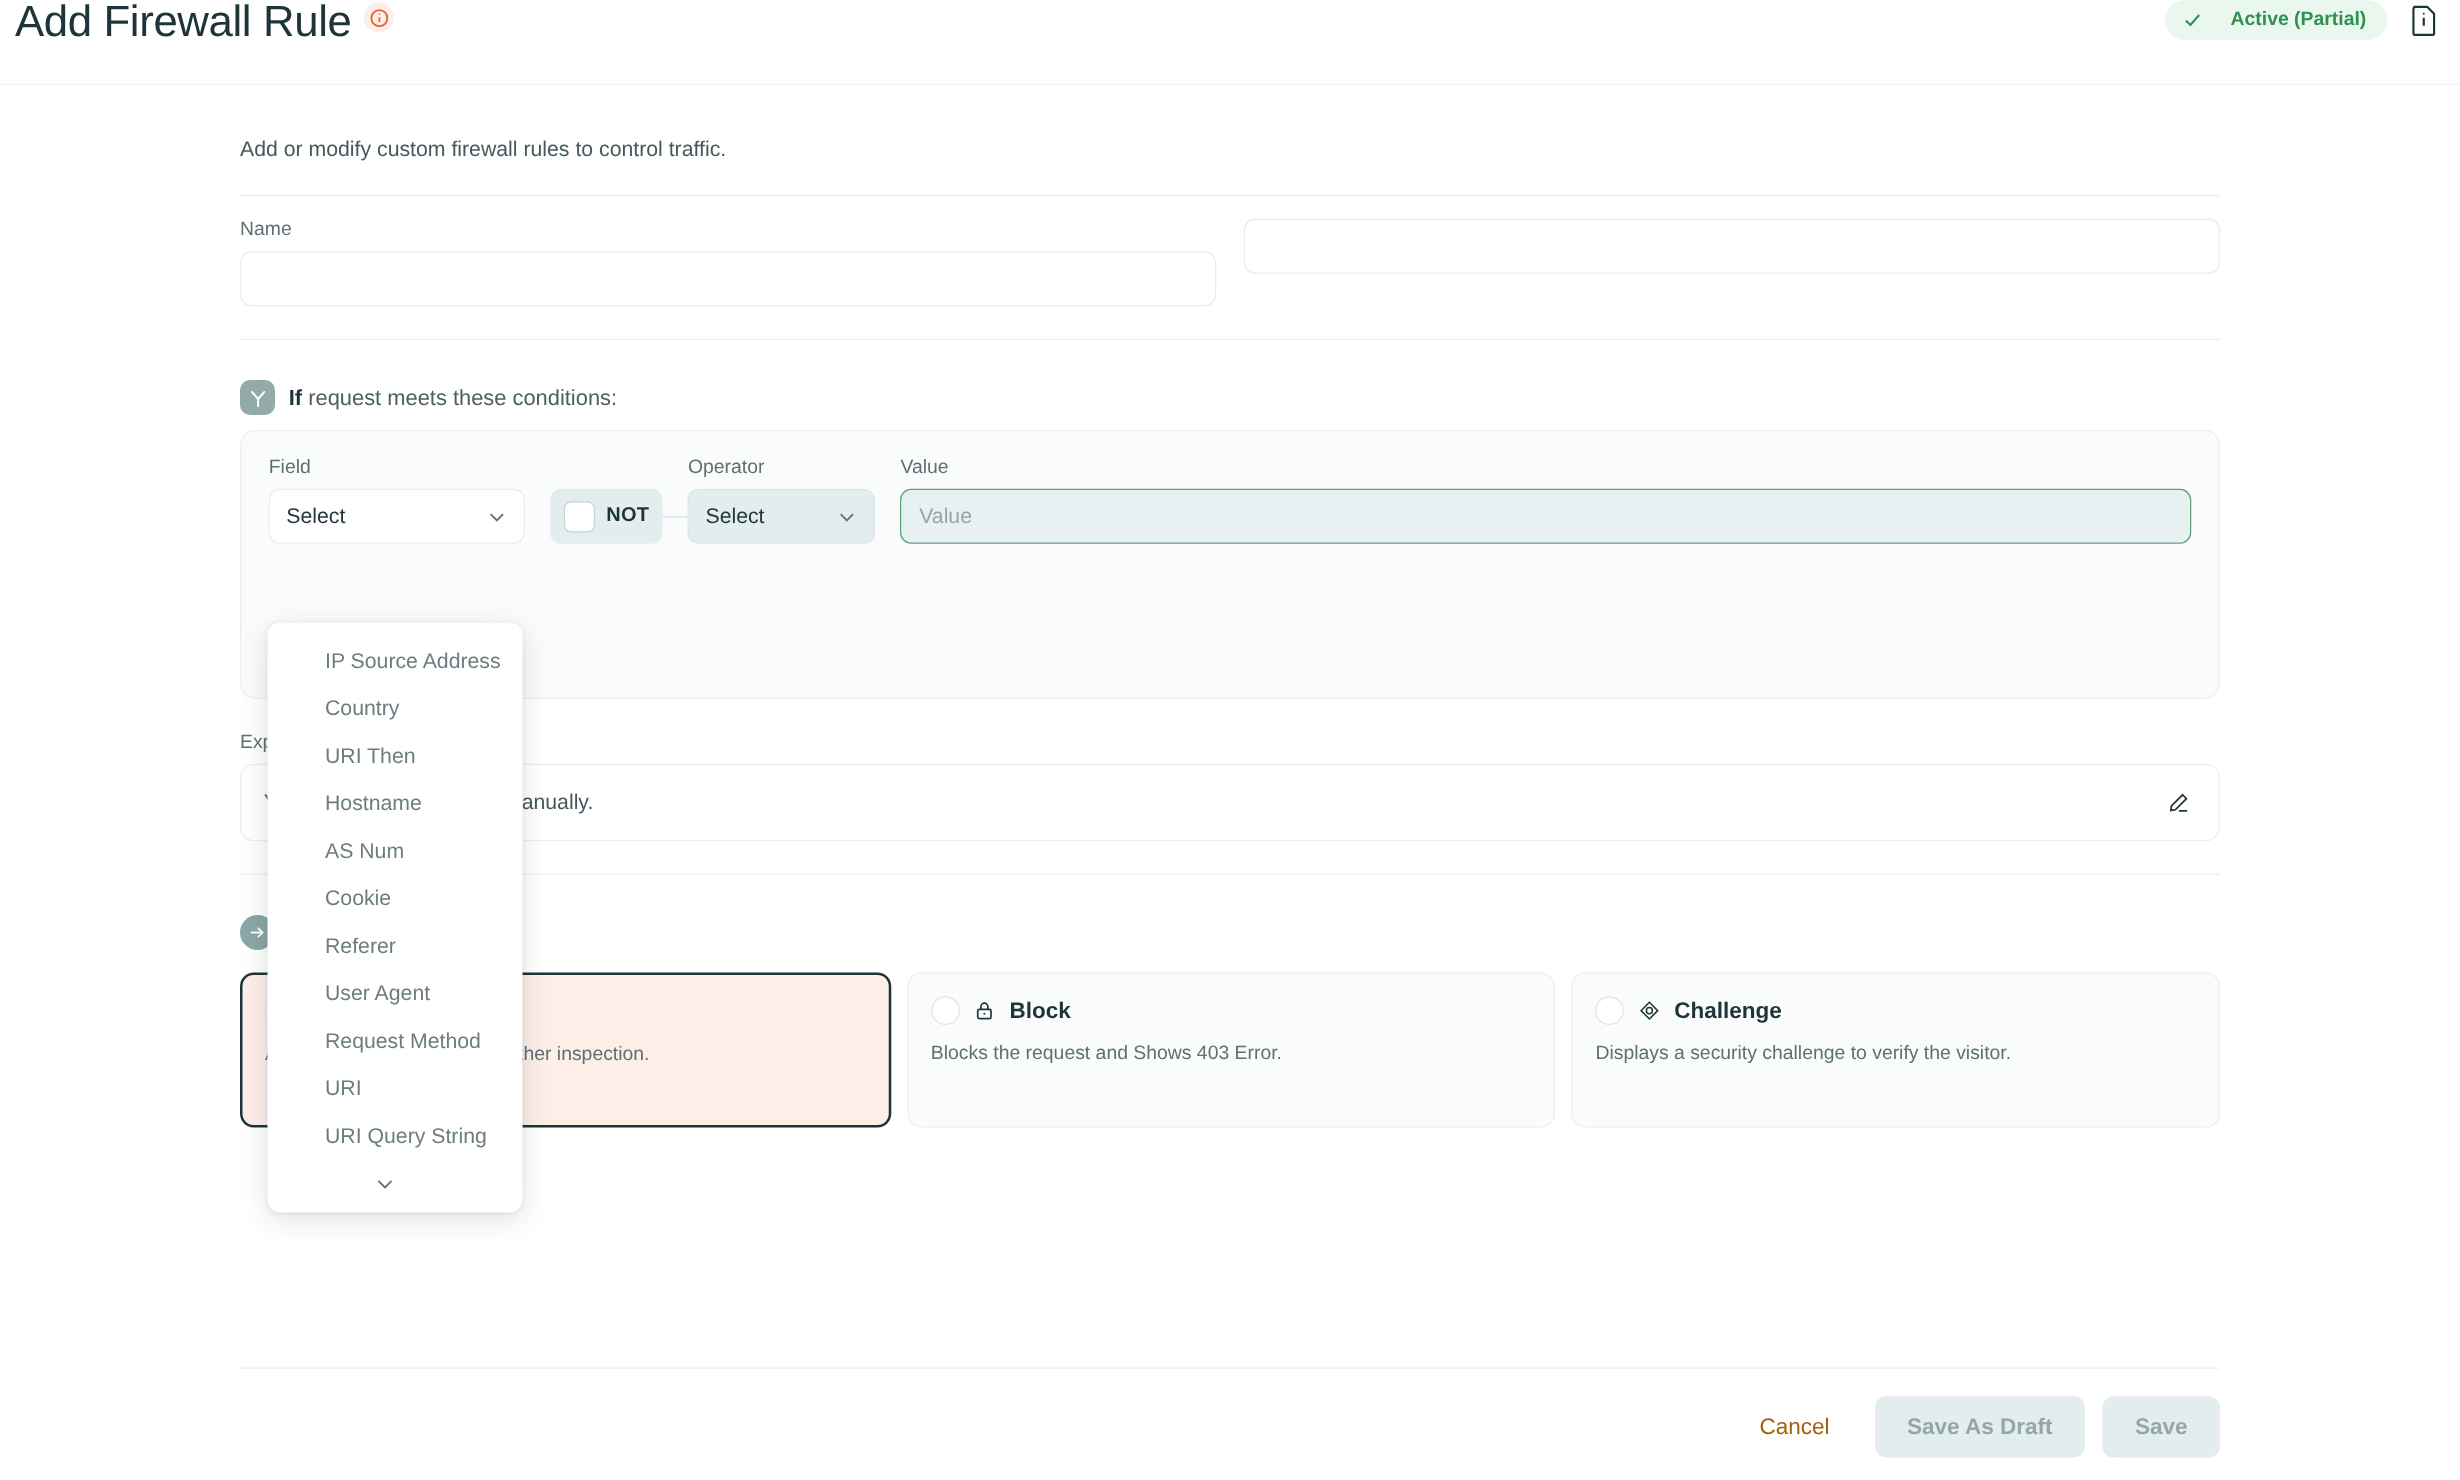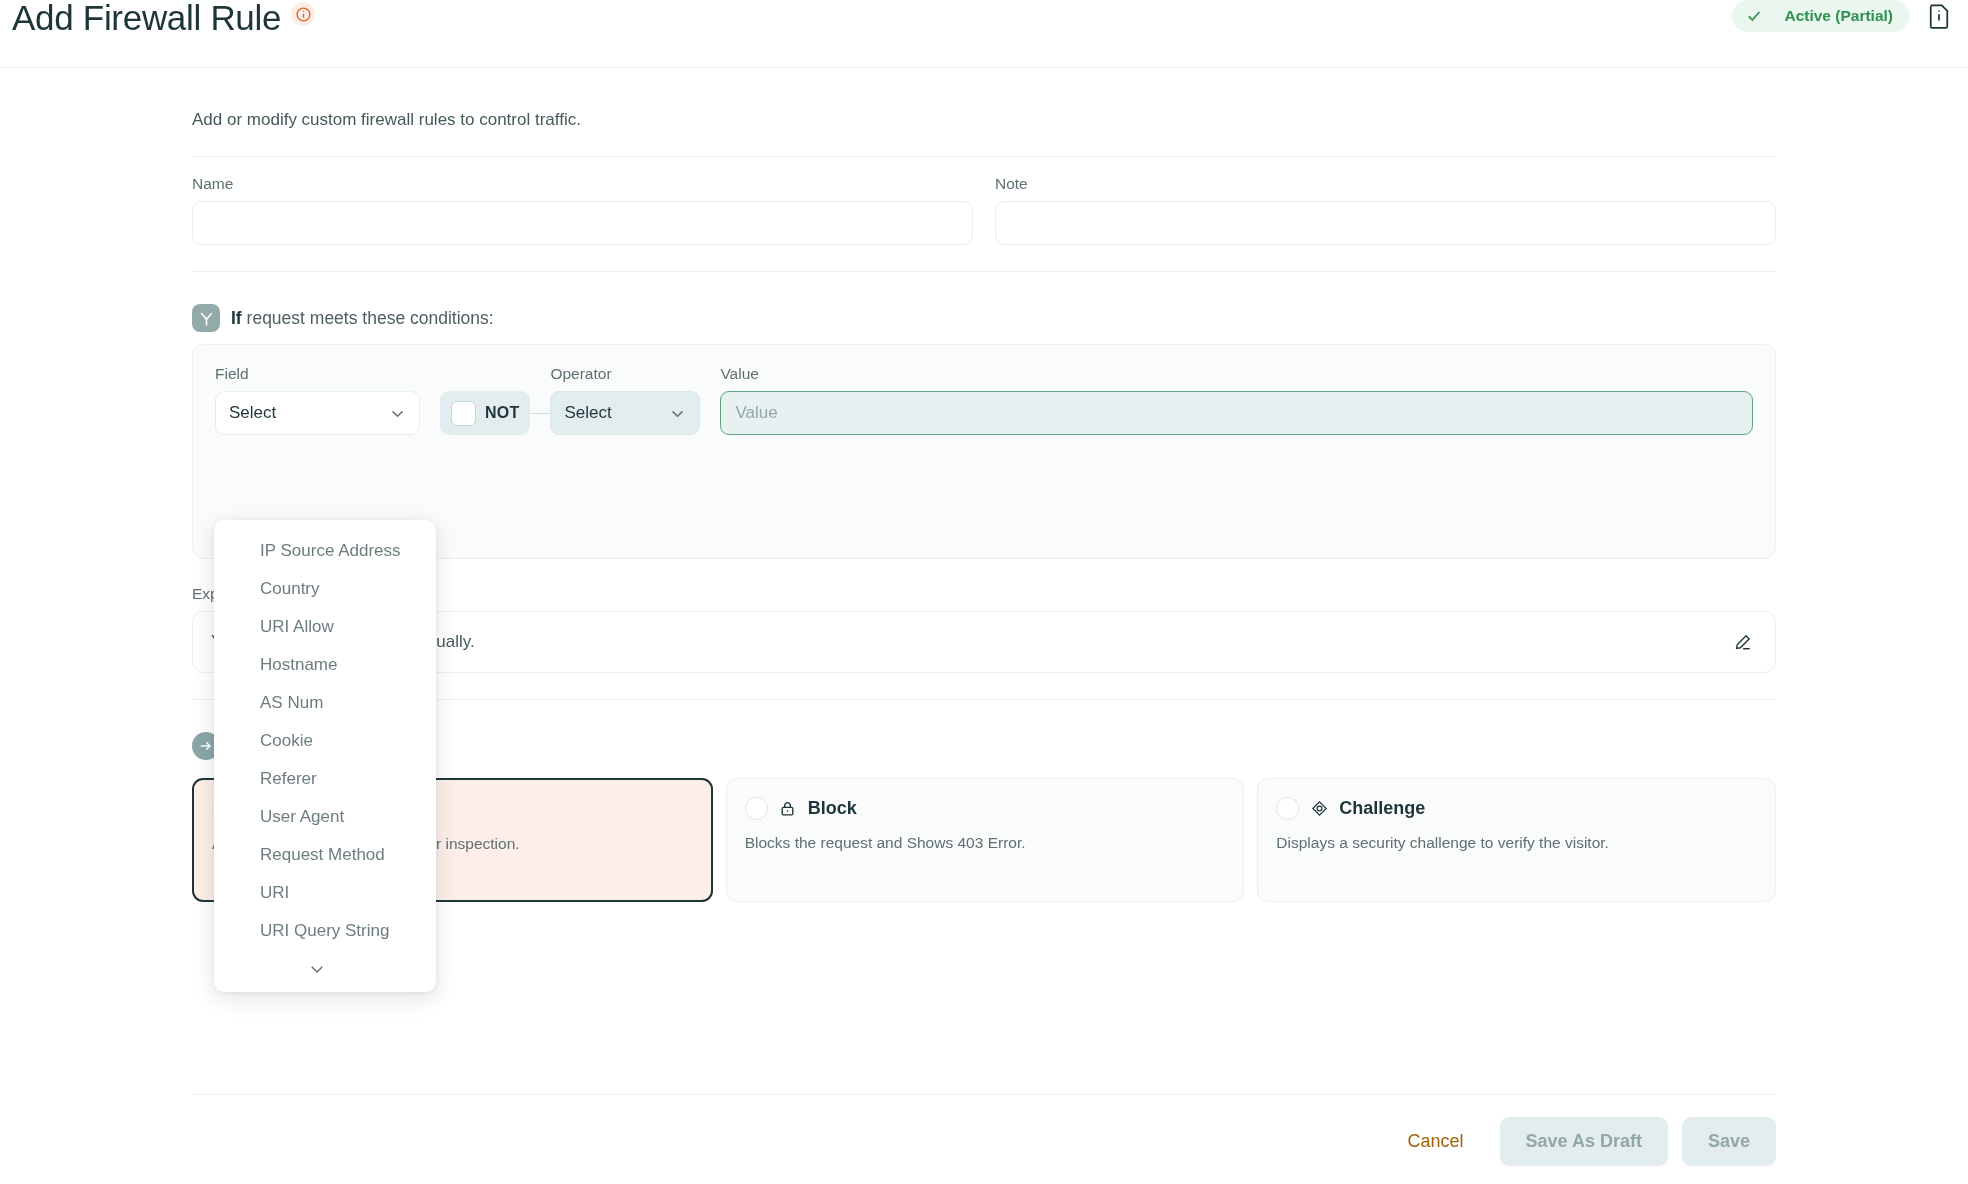--- a/index.html
+++ b/index.html
@@ -334,22 +334,22 @@
     font-weight: 700;
     color: #93a6a8;
     padding: 14px 26px;
     cursor: default;
   }
 
   
   .dropdown {
     position: absolute;
     left: 214px;
-    top: 452px;
-    width: 222px;
+    top: 430px;
+    width: 204px;
     max-height: 513px;
     background: #ffffff;
     border-radius: 10px;
     box-shadow: 0 6px 22px rgba(20,40,45,0.13), 0 1px 4px rgba(20,40,45,0.07);
     padding: 12px 16px 6px 0;
     z-index: 50;
     overflow: hidden;
   }
   .dropdown-item {
     font-size: 17px;
@@ -398,21 +398,20 @@
   <div class="content">
     <p class="subtitle">Add or modify custom firewall rules to control traffic.</p>
     <div class="divider"></div>
 
     <div class="form-row">
       <div class="form-field">
         <label class="field-label">Name</label>
         <input class="text-input" type="text" placeholder="" style="">
       </div>
       <div class="form-field">
-        <label class="field-label">Note</label>
         <input class="text-input" type="text" placeholder="" style="">
       </div>
     </div>
 
     <div class="divider"></div>
 
     <div class="section-head">
       <span class="section-badge">
         <svg width="17" height="17" viewBox="0 0 24 24" fill="none" stroke="#ffffff" stroke-width="2.2" stroke-linecap="round">
           <line x1="12" y1="21" x2="12" y2="13"></line>
@@ -536,21 +535,21 @@
 
   <div class="footer">
     <button class="btn-link">Cancel</button>
     <button class="btn-disabled">Save As Draft</button>
     <button class="btn-disabled">Save</button>
   </div>
 
   <div class="dropdown">
     <div class="dropdown-item">IP Source Address</div>
     <div class="dropdown-item">Country</div>
-    <div class="dropdown-item">URI Allow</div>
+    <div class="dropdown-item">URI Then</div>
     <div class="dropdown-item">Hostname</div>
     <div class="dropdown-item">AS Num</div>
     <div class="dropdown-item">Cookie</div>
     <div class="dropdown-item">Referer</div>
     <div class="dropdown-item">User Agent</div>
     <div class="dropdown-item">Request Method</div>
     <div class="dropdown-item">URI</div>
     <div class="dropdown-item">URI Query String</div>
     <div class="dropdown-more">
       <svg width="18" height="18" viewBox="0 0 24 24" fill="none" stroke="#5d7073" stroke-width="1.9">

